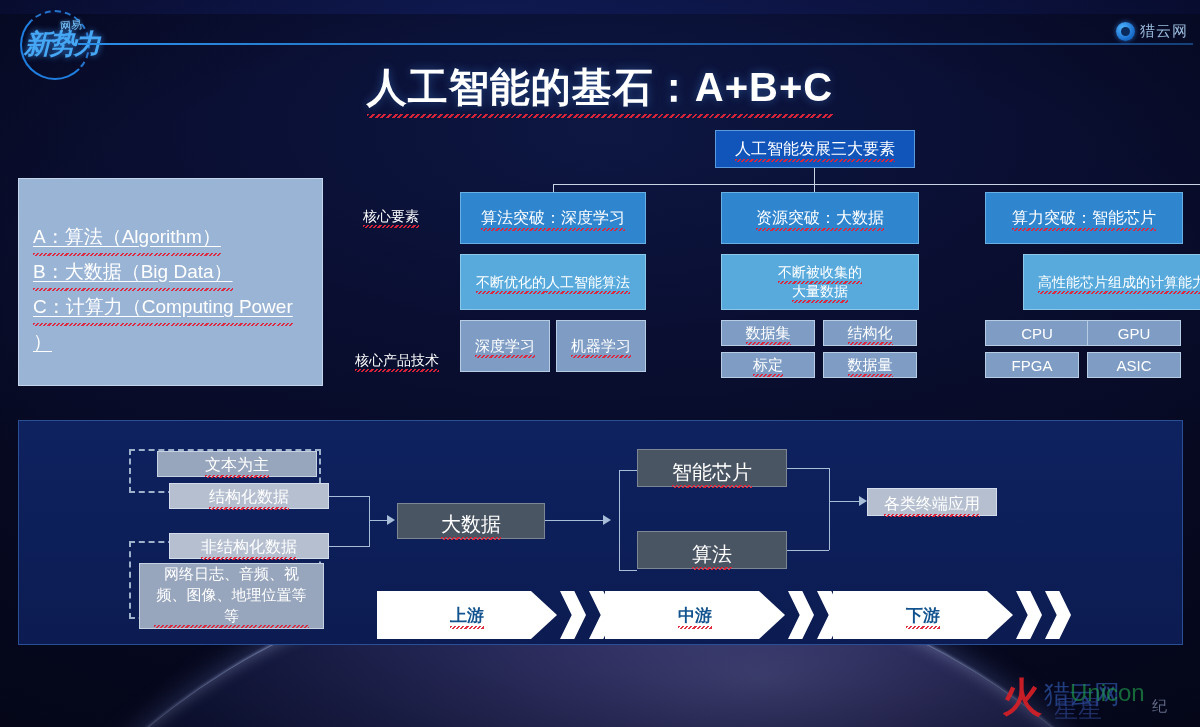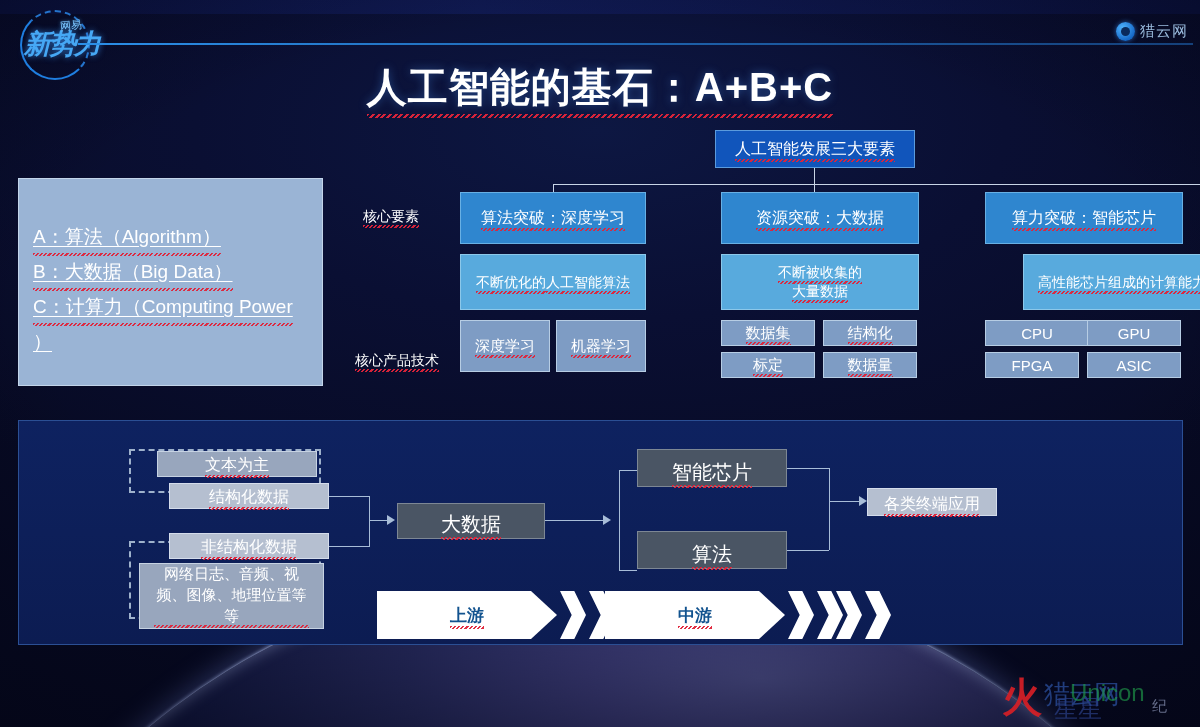--- a/index.html
+++ b/index.html
@@ -279,20 +279,23 @@
       <div class="chev-mark"></div>
     </div>
     <div class="chev" style="left:586px;top:166px;">
       <div class="chev-body" style="width:180px;">
         <span class="chev-label sq sq-sm">中游</span>
       </div>
       <div class="chev-mark"></div>
       <div class="chev-mark"></div>
     </div>
     <div class="chev" style="left:814px;top:166px;">
+      <div class="chev-body" style="width:180px;">
+        <span class="chev-label sq sq-sm">下游</span>
+      </div>
       <div class="chev-mark"></div>
       <div class="chev-mark"></div>
     </div>
   </div>
 
   <div class="wm">
     <div class="wm-huo">火</div>
     <div class="wm-stack">
       <div class="wm-l1">猎云网</div>
       <div class="wm-l2">Unicon</div>

